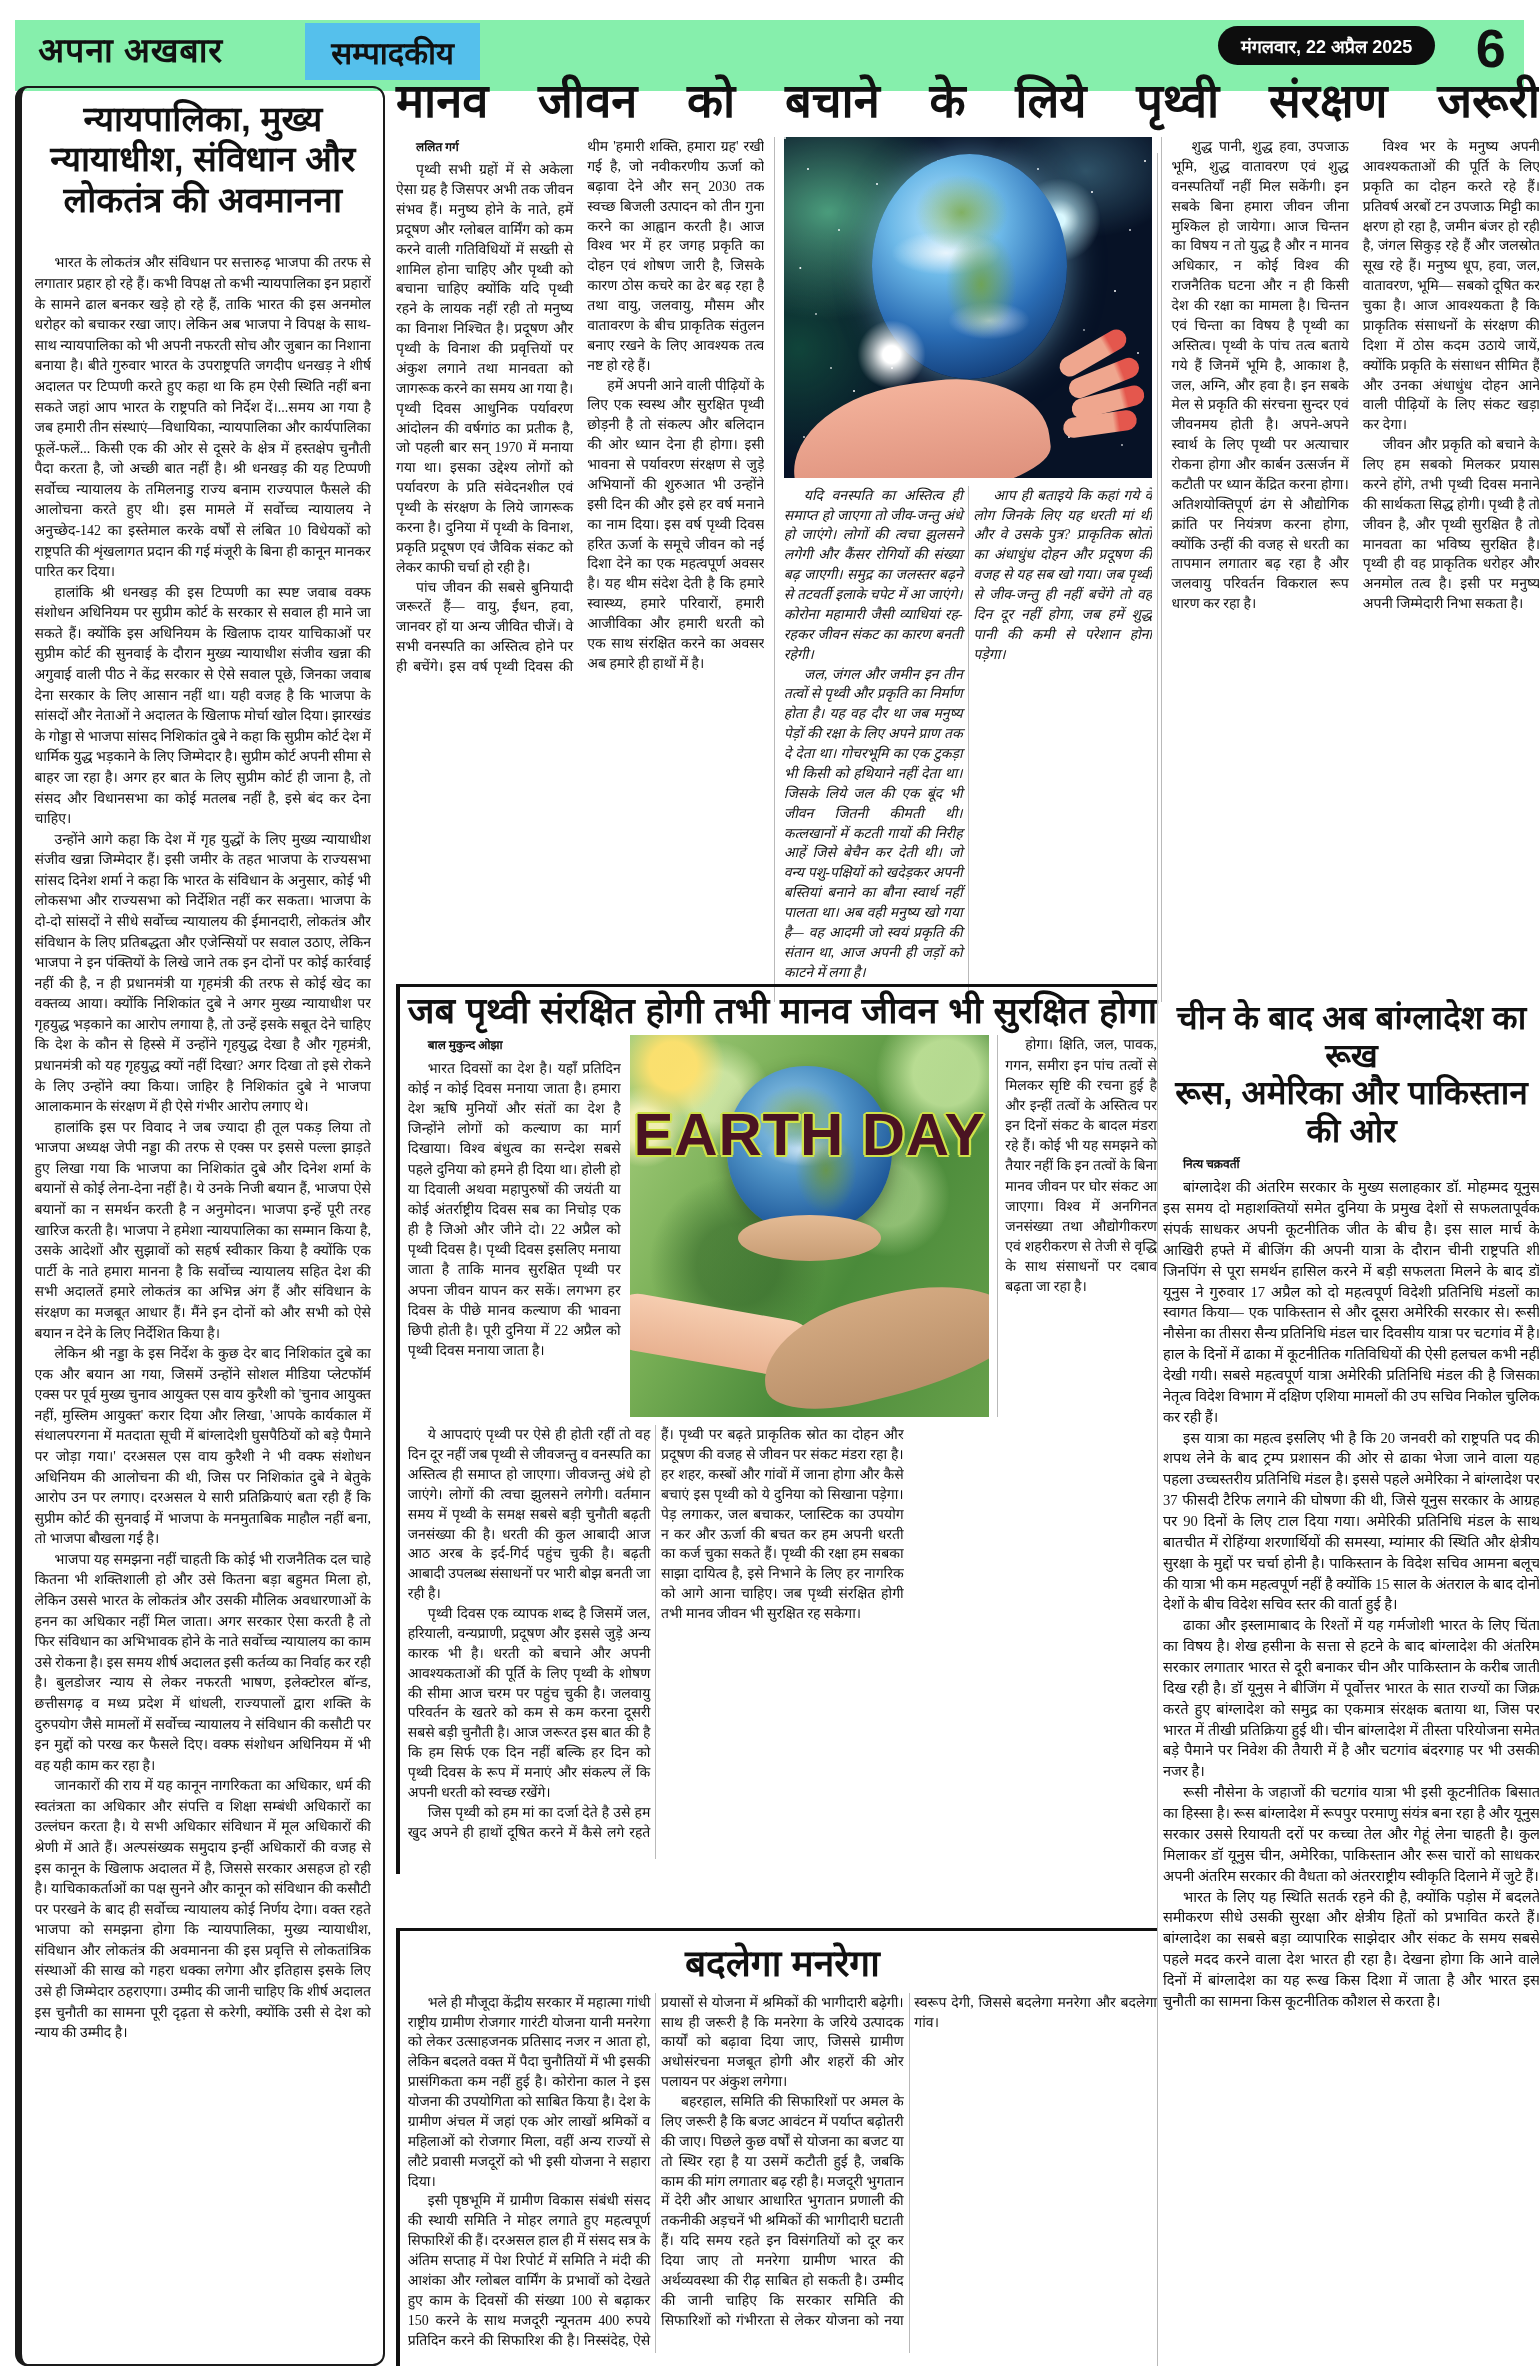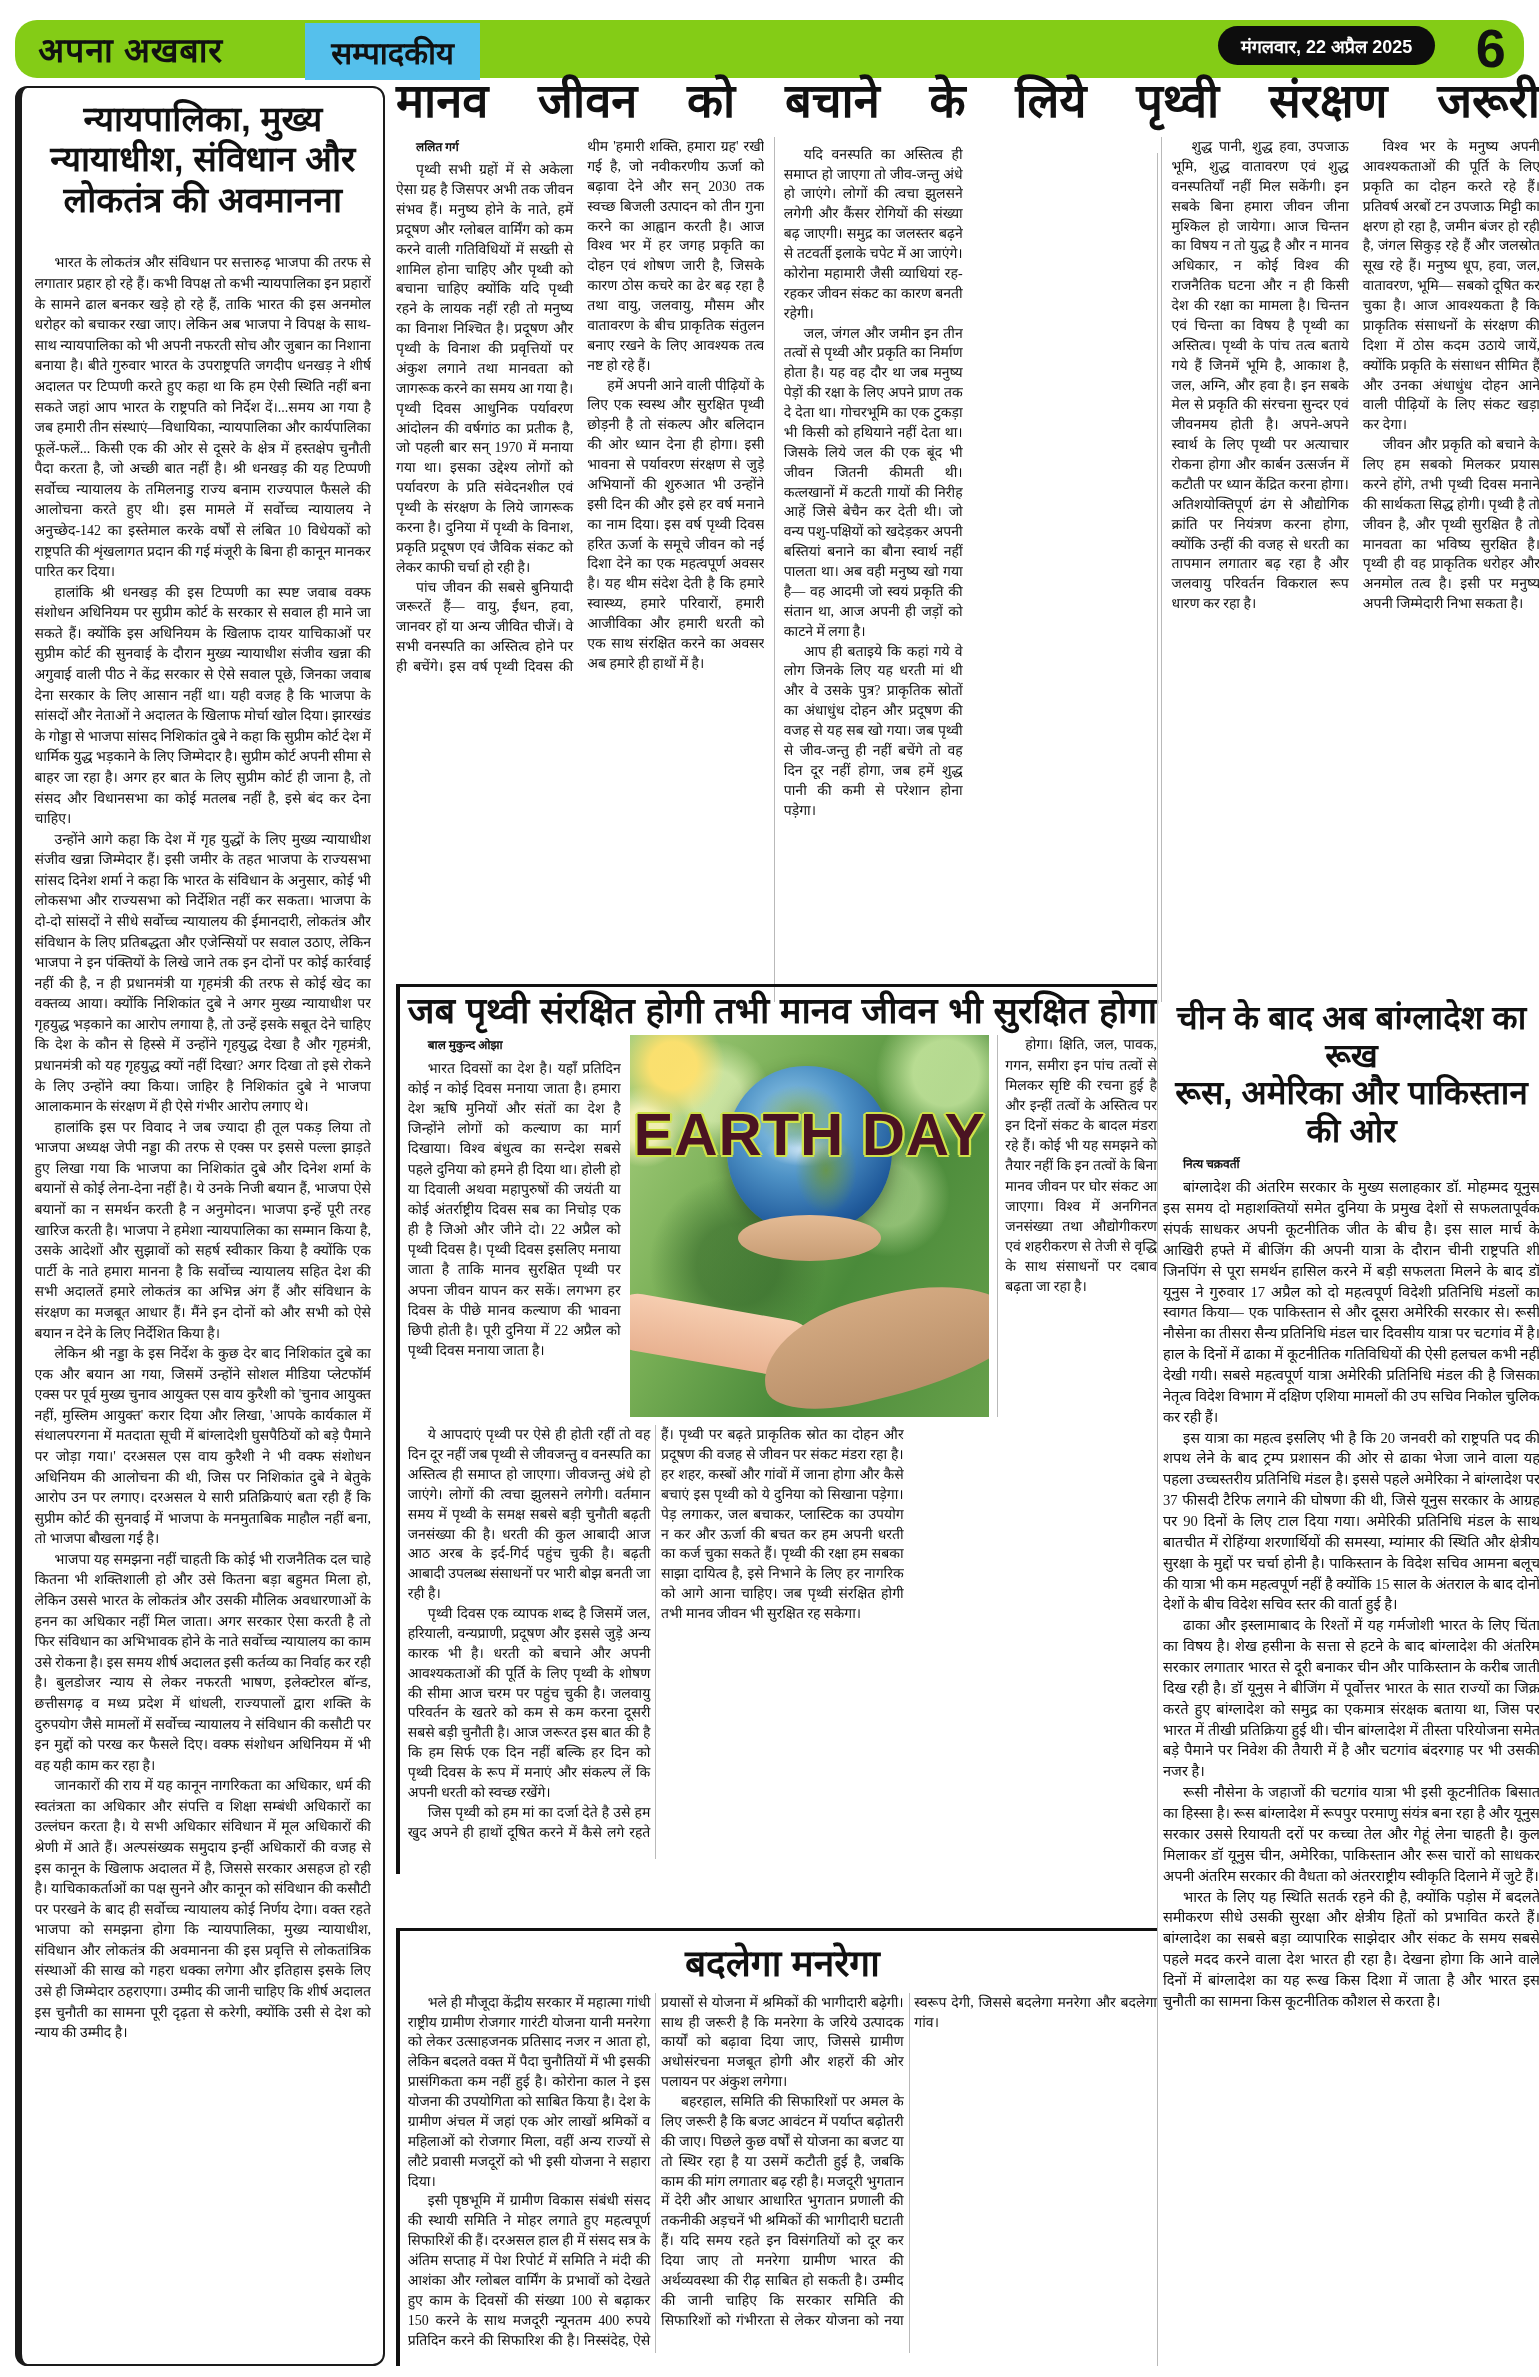--- a/index.html
+++ b/index.html
@@ -1,19 +1,19 @@
 <!DOCTYPE html>
 <html style="font-size:12.3px"><head>
 <meta charset="utf-8">
 <style>
   html,body{margin:0;padding:0;background:#ffffff;}
   .page{position:relative;width:1540px;height:2377px;background:#ffffff;overflow:hidden;
         font-family:"Liberation Serif","DejaVu Serif",serif;color:#111;}
   
-  .topbar{position:absolute;left:15.3px;top:20px;width:1509px;height:58px;background:#84cc16;border-radius:22px;}
+  .topbar{position:absolute;left:15.3px;top:20px;width:1509px;height:71px;background:#86efac;}
   .paper-name{position:absolute;left:23px;top:6.1px;font-family:"Liberation Sans","DejaVu Sans",sans-serif;
               font-weight:900;font-size:34px;letter-spacing:0.8px;}
   .section-label{position:absolute;left:290px;top:3.1px;background:#55c0ec;padding:7.7px 26px;
                  font-family:"Liberation Sans","DejaVu Sans",sans-serif;font-weight:900;font-size:31px;}
   .date-badge{position:absolute;right:89px;top:6.1px;background:#0d0d0d;color:#fff;border-radius:766px;
               padding:7.7px 23px;font-family:"Liberation Sans","DejaVu Sans",sans-serif;font-weight:700;font-size:18px;}
   .page-number{position:absolute;right:18.4px;top:-3.1px;font-family:"Liberation Sans","DejaVu Sans",sans-serif;
                font-weight:900;font-size:54px;}
   
   p{margin:0;text-indent:20px;text-align:justify;}
@@ -25,21 +25,21 @@
                     font-weight:900;font-size:35px;line-height:1.16;text-align:center;}
   .judiciary-body{height:2101px;overflow:hidden;font-size:14px;line-height:1.47;margin-top:33px;}
   
   .art-earth{position:absolute;left:396px;top:80px;width:1144px;height:948px;}
   .art-earth h1{margin:0 0 7.7px 0;font-family:Liberation Mono, monospace;
                 font-weight:900;font-size:47px;line-height:1.05;text-align:justify;text-align-last:justify;}
   .ea-body{display:flex;height:865px;}
   .ea-zone{flex:1 1 0;min-width:0;font-size:14px;line-height:1.42;overflow:hidden;}
   .ea-zone + .ea-zone{border-left:0.8px solid #b9b9b9;margin-left:9.2px;padding-left:9.2px;}
   .ea-zone1,.ea-zone3{column-count:2;}
-  .ea-mid{display:flex;flex-direction:row;}
+  .ea-mid{display:flex;flex-direction:column;font-style:italic;}
   .ea-zone2{column-count:2;column-fill:auto;column-gap:10.7px;column-rule:0.8px solid #b9b9b9;
             flex:1;margin-top:7.7px;overflow:hidden;font-size:14px;line-height:1.42;}
   
   .img-space{position:relative;height:341px;overflow:hidden;background:
       radial-gradient(ellipse 55% 45% at 12% 22%, rgba(110,230,170,.65), rgba(20,90,60,0) 70%),
       radial-gradient(ellipse 45% 50% at 4% 62%, rgba(25,110,75,.55), transparent 70%),
       radial-gradient(ellipse 40% 30% at 82% 10%, rgba(140,230,255,.30), transparent 65%),
       #071226;}
   .stars{position:absolute;left:0;top:0;width:2.3px;height:2.3px;border-radius:50%;background:#fff;
     box-shadow: 23px 31px #fff,54px 92px rgba(255,255,255,.9),92px 46px #fff,31px 176px rgba(255,255,255,.7),

